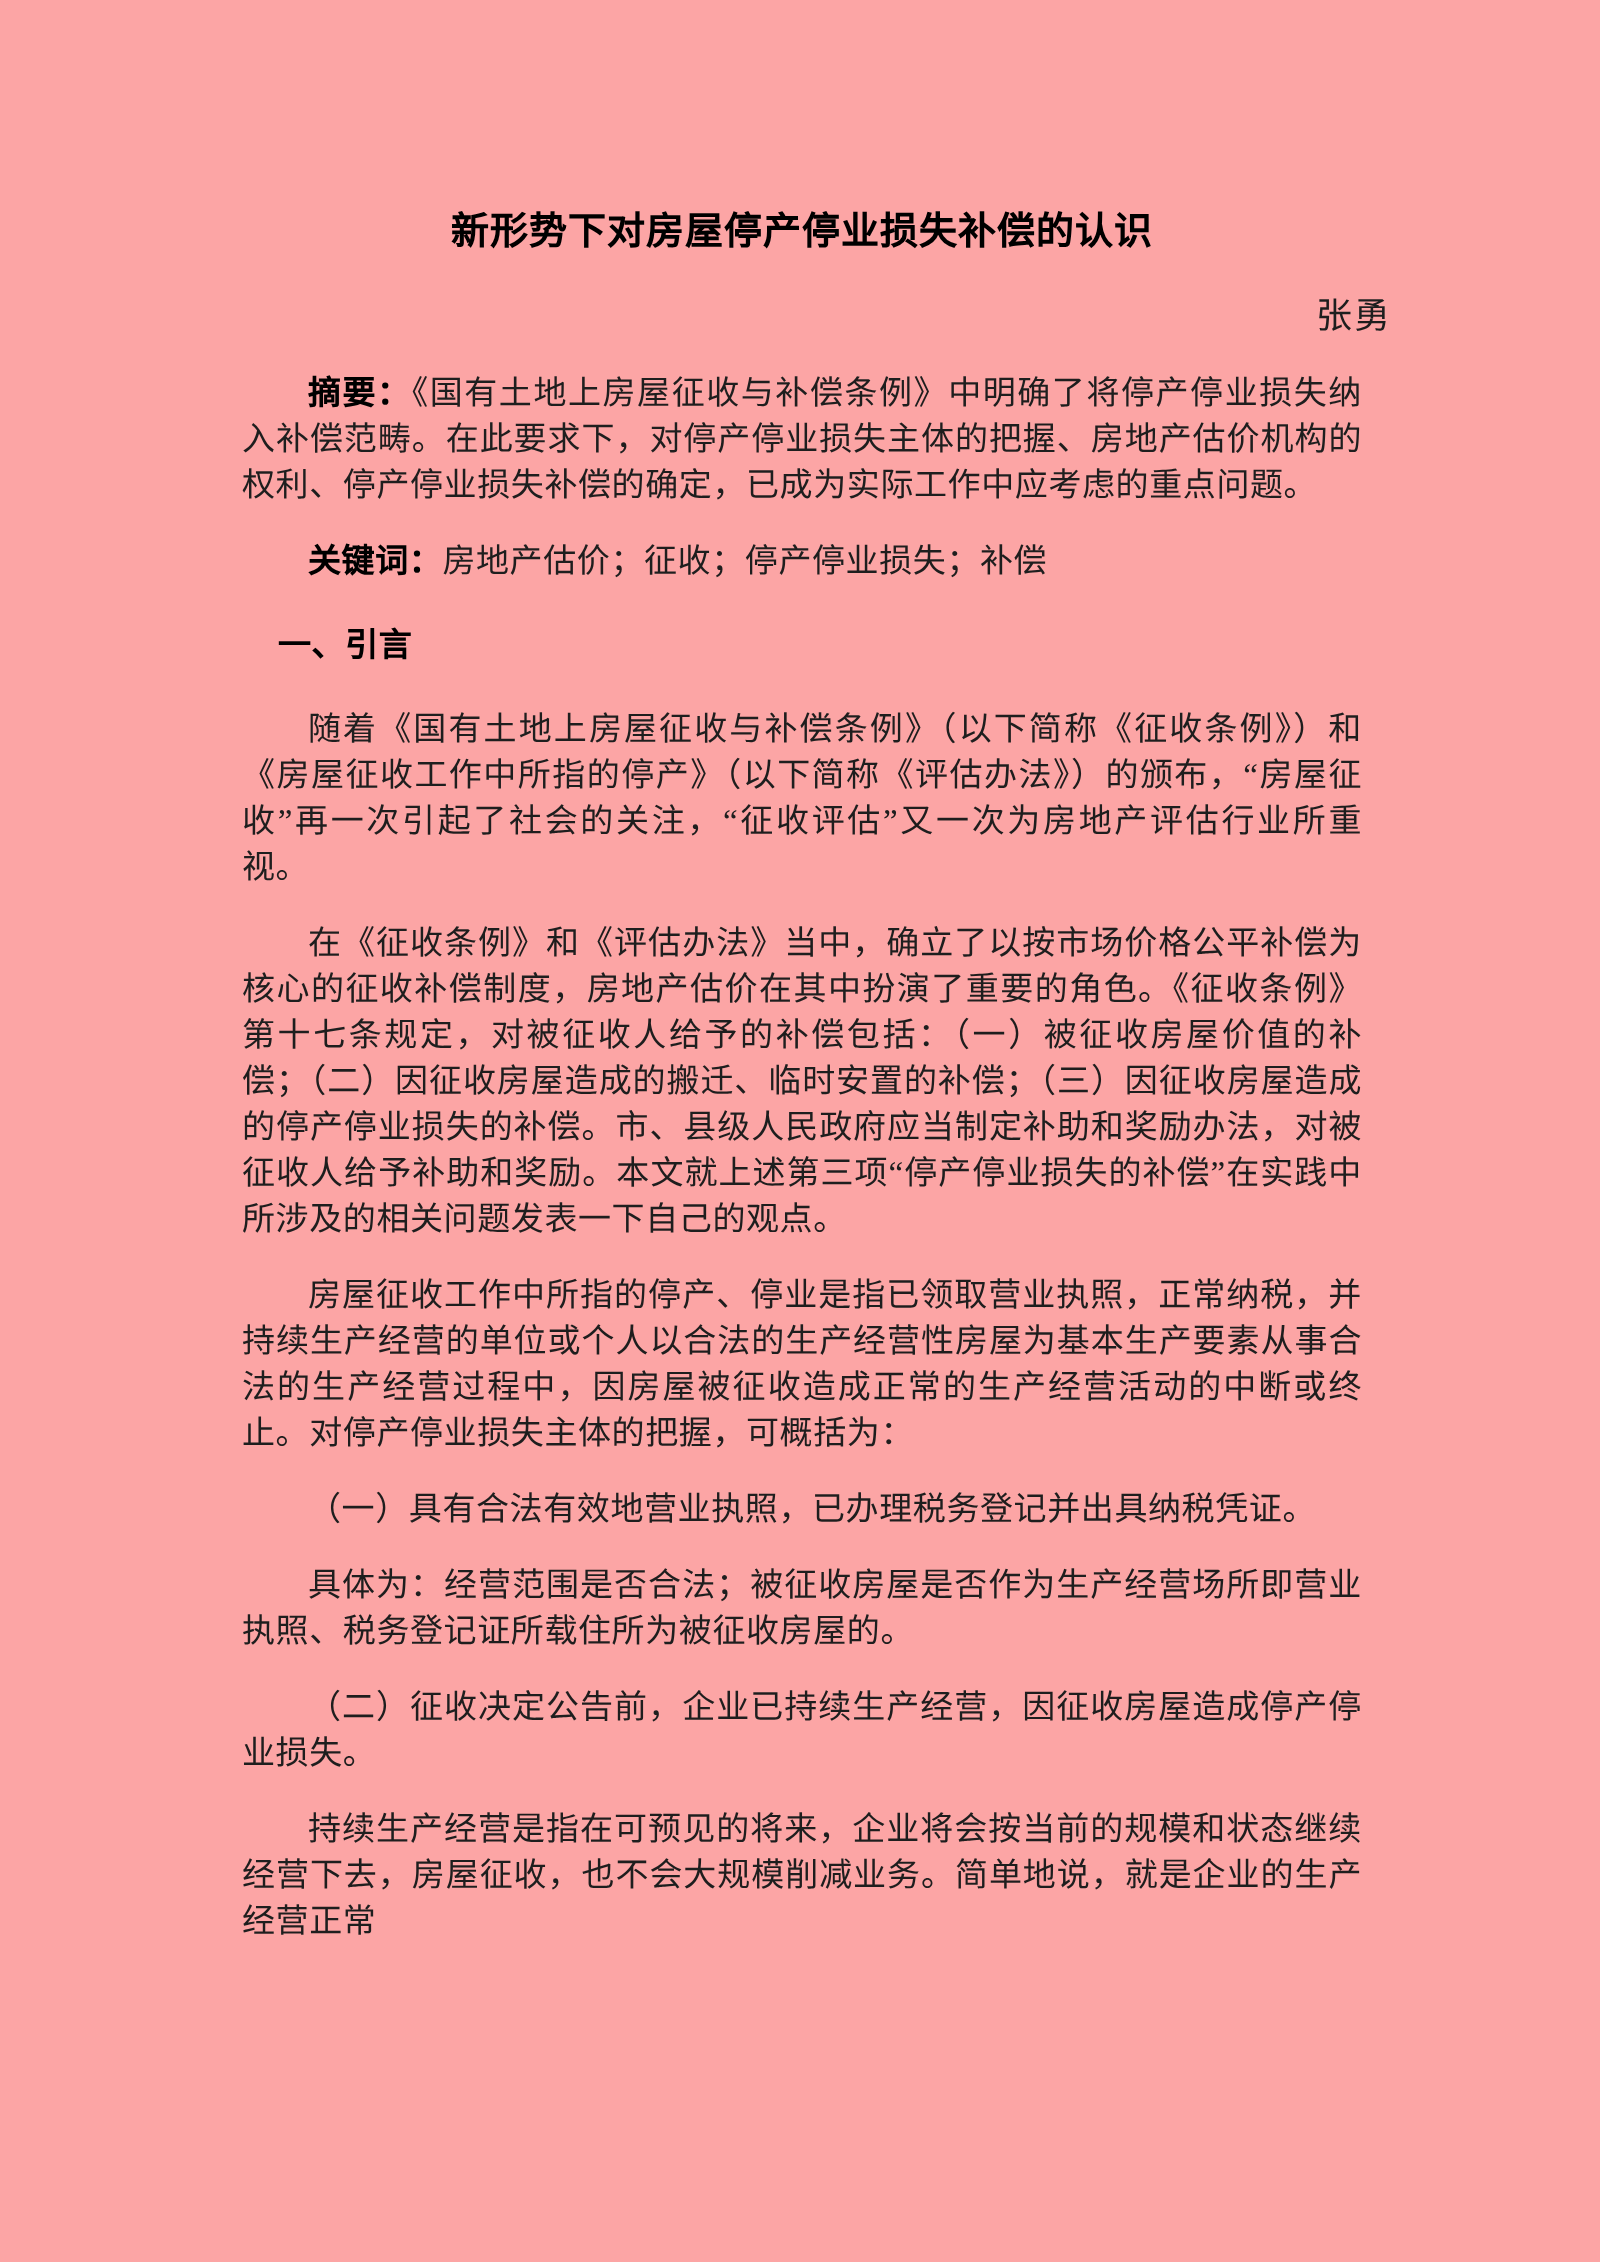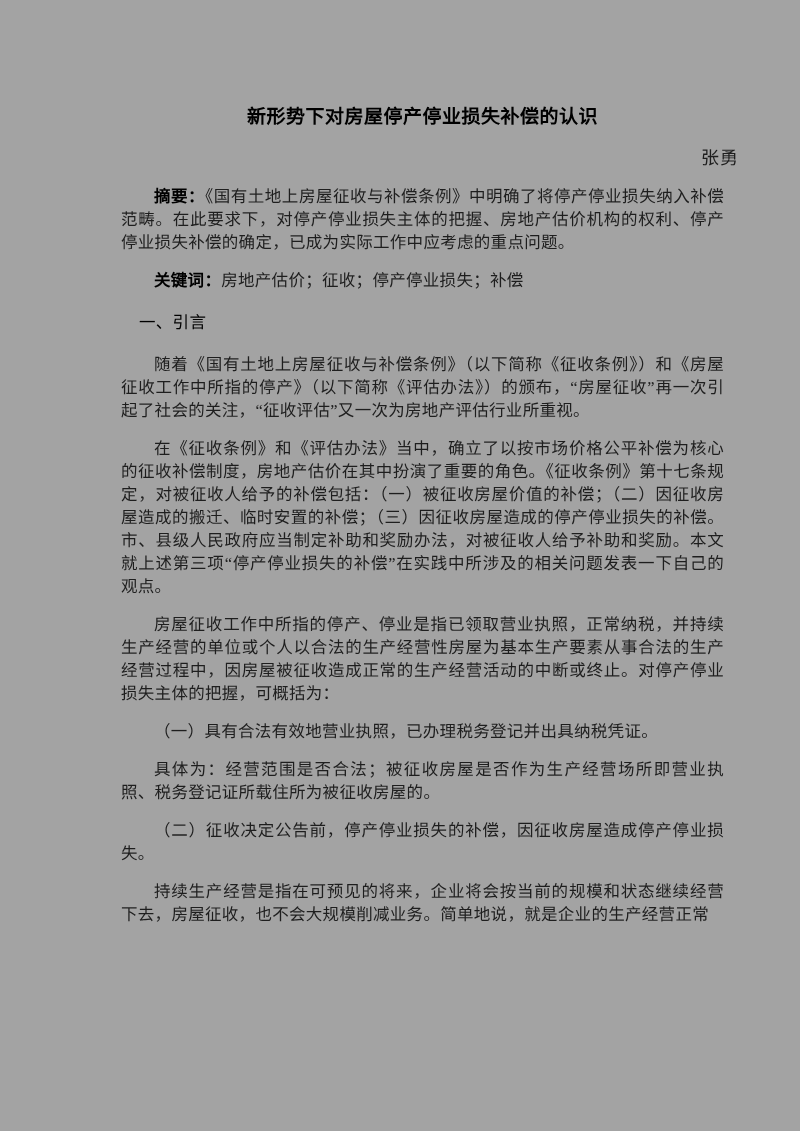--- a/index.html
+++ b/index.html
@@ -4,23 +4,23 @@
 <style>
   html, body {
     margin: 0;
     padding: 0;
     background: #ffffff;
   }
   .page {
     position: relative;
     width: 800px;
     height: 1131px;
-    background: #a3a3a3;
+    background: #fca5a5;
     box-sizing: border-box;
-    padding: 104px 61px 0 106px;
+    padding: 104px 104px 0 106px;
     font-family: "Liberation Serif", serif;
     color: #1e1e1e;
     overflow: hidden;
   }
   .doc-title {
     margin: 0;
     font-size: 19px;
     line-height: 26px;
     font-weight: bold;
     text-align: center;
@@ -43,21 +43,21 @@
     letter-spacing: 0.3px;
     text-align: justify;
     text-indent: 2em;
     word-break: break-all;
   }
   .sec-heading {
     margin: 0;
     font-size: 16.5px;
     line-height: 31.4px;
     letter-spacing: 0.3px;
-    font-weight: normal;
+    font-weight: bold;
     text-indent: 2em;
     color: #000000;
   }
   .inline-label {
     font-weight: bold;
     color: #000000;
   }
 </style>
 </head>
 <body>
@@ -78,17 +78,17 @@
 
   <p class="para">在《征收条例》和《评估办法》当中，确立了以按市场价格公平补偿为核心的征收补偿制度，房地产估价在其中扮演了重要的角色。《征收条例》第十七条规定，对被征收人给予的补偿包括：（一）被征收房屋价值的补偿；（二）因征收房屋造成的搬迁、临时安置的补偿；（三）因征收房屋造成的停产停业损失的补偿。市、县级人民政府应当制定补助和奖励办法，对被征收人给予补助和奖励。本文就上述第三项“停产停业损失的补偿”在实践中所涉及的相关问题发表一下自己的观点。</p>
 
 
   <p class="para">房屋征收工作中所指的停产、停业是指已领取营业执照，正常纳税，并持续生产经营的单位或个人以合法的生产经营性房屋为基本生产要素从事合法的生产经营过程中，因房屋被征收造成正常的生产经营活动的中断或终止。对停产停业损失主体的把握，可概括为：</p>
 
   <p class="para">（一）具有合法有效地营业执照，已办理税务登记并出具纳税凭证。</p>
 
   <p class="para">具体为：经营范围是否合法；被征收房屋是否作为生产经营场所即营业执照、税务登记证所载住所为被征收房屋的。</p>
 
-  <p class="para">（二）征收决定公告前，停产停业损失的补偿，因征收房屋造成停产停业损失。</p>
+  <p class="para">（二）征收决定公告前，企业已持续生产经营，因征收房屋造成停产停业损失。</p>
 
   <p class="para">持续生产经营是指在可预见的将来，企业将会按当前的规模和状态继续经营下去，房屋征收，也不会大规模削减业务。简单地说，就是企业的生产经营正常</p>
 
 </div>
 
 </body></html>

